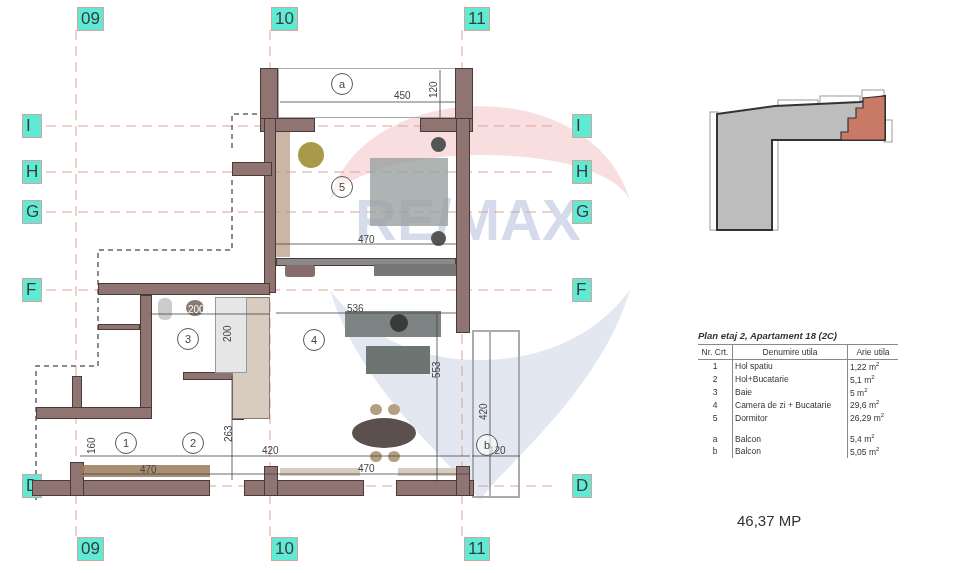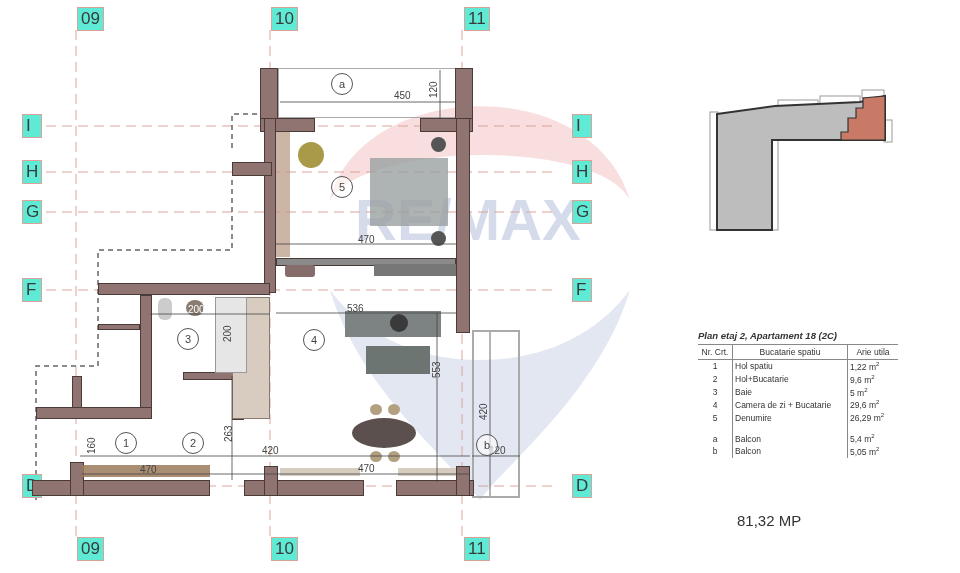--- a/index.html
+++ b/index.html
@@ -170,48 +170,48 @@
   <path d="M17 34 L75 26 L160 22 L185 16 L185 60 L72 60 L72 150 L17 150 Z" fill="#bdbdbd" stroke="#333" stroke-width="2"></path>
   <path d="M163 18 L185 16 L185 60 L141 60 L141 52 L148 52 L148 38 L156 38 L156 28 L163 28 Z" fill="#c97a66" stroke="#333" stroke-width="1.2"></path>
 </svg>
 
 <div class="legend">
   <div class="title">Plan etaj 2, Apartament 18 (2C)</div>
   <table>
     <thead>
       <tr>
         <th class="c1">Nr. Crt.</th>
-        <th class="c2">Bucatarie spatiu</th>
+        <th class="c2">Denumire utila</th>
         <th class="c3">Arie utila</th>
       </tr>
     </thead>
     <tbody>
       <tr>
         <td class="c1">1</td>
         <td class="c2">Hol spatiu</td>
         <td class="c3"><span>1,22 m</span><sup>2</sup></td>
       </tr>
       <tr>
         <td class="c1">2</td>
         <td class="c2">Hol+Bucatarie</td>
-        <td class="c3"><span>9,6 m</span><sup>2</sup></td>
+        <td class="c3"><span>5,1 m</span><sup>2</sup></td>
       </tr>
       <tr>
         <td class="c1">3</td>
         <td class="c2">Baie</td>
         <td class="c3"><span>5 m</span><sup>2</sup></td>
       </tr>
       <tr>
         <td class="c1">4</td>
         <td class="c2">Camera de zi + Bucatarie</td>
         <td class="c3"><span>29,6 m</span><sup>2</sup></td>
       </tr>
       <tr>
         <td class="c1">5</td>
-        <td class="c2">Denumire</td>
+        <td class="c2">Dormitor</td>
         <td class="c3"><span>26,29 m</span><sup>2</sup></td>
       </tr>
       <tr>
           <td class="c1" style="height:6px;"></td>
           <td class="c2"></td>
           <td></td>
         </tr>
       <tr>
         <td class="c1">a</td>
         <td class="c2">Balcon</td>
@@ -219,13 +219,13 @@
       </tr>
       <tr>
         <td class="c1">b</td>
         <td class="c2">Balcon</td>
         <td class="c3"><span>5,05 m</span><sup>2</sup></td>
       </tr>
     </tbody>
   </table>
 </div>
 
-<div class="total">81,32 MP</div>
+<div class="total">46,37 MP</div>
 
 </body></html>

